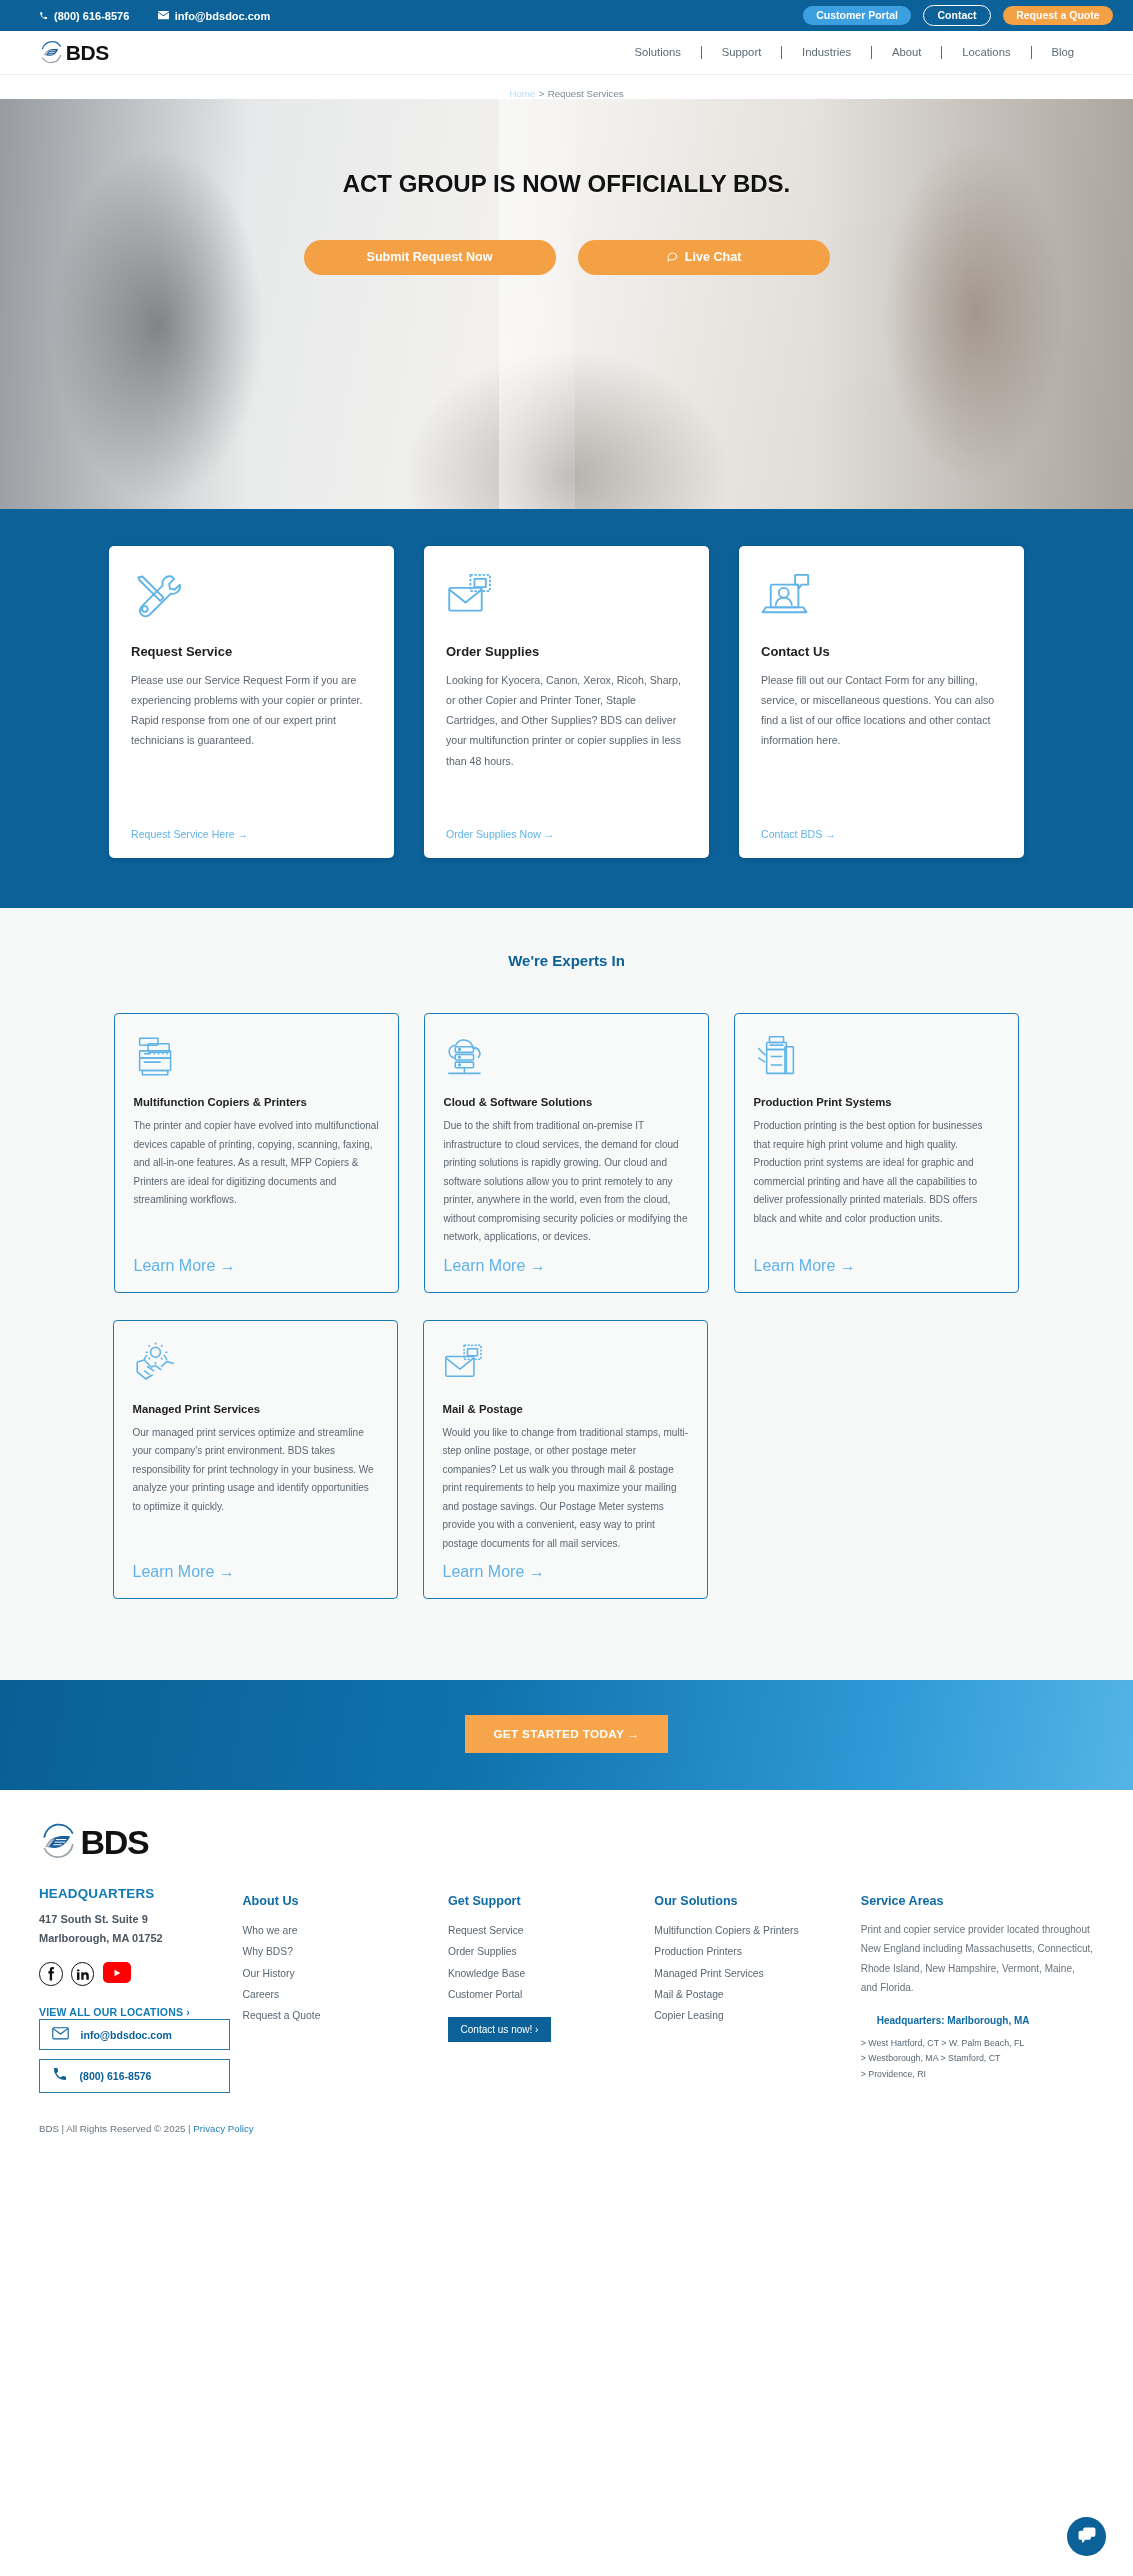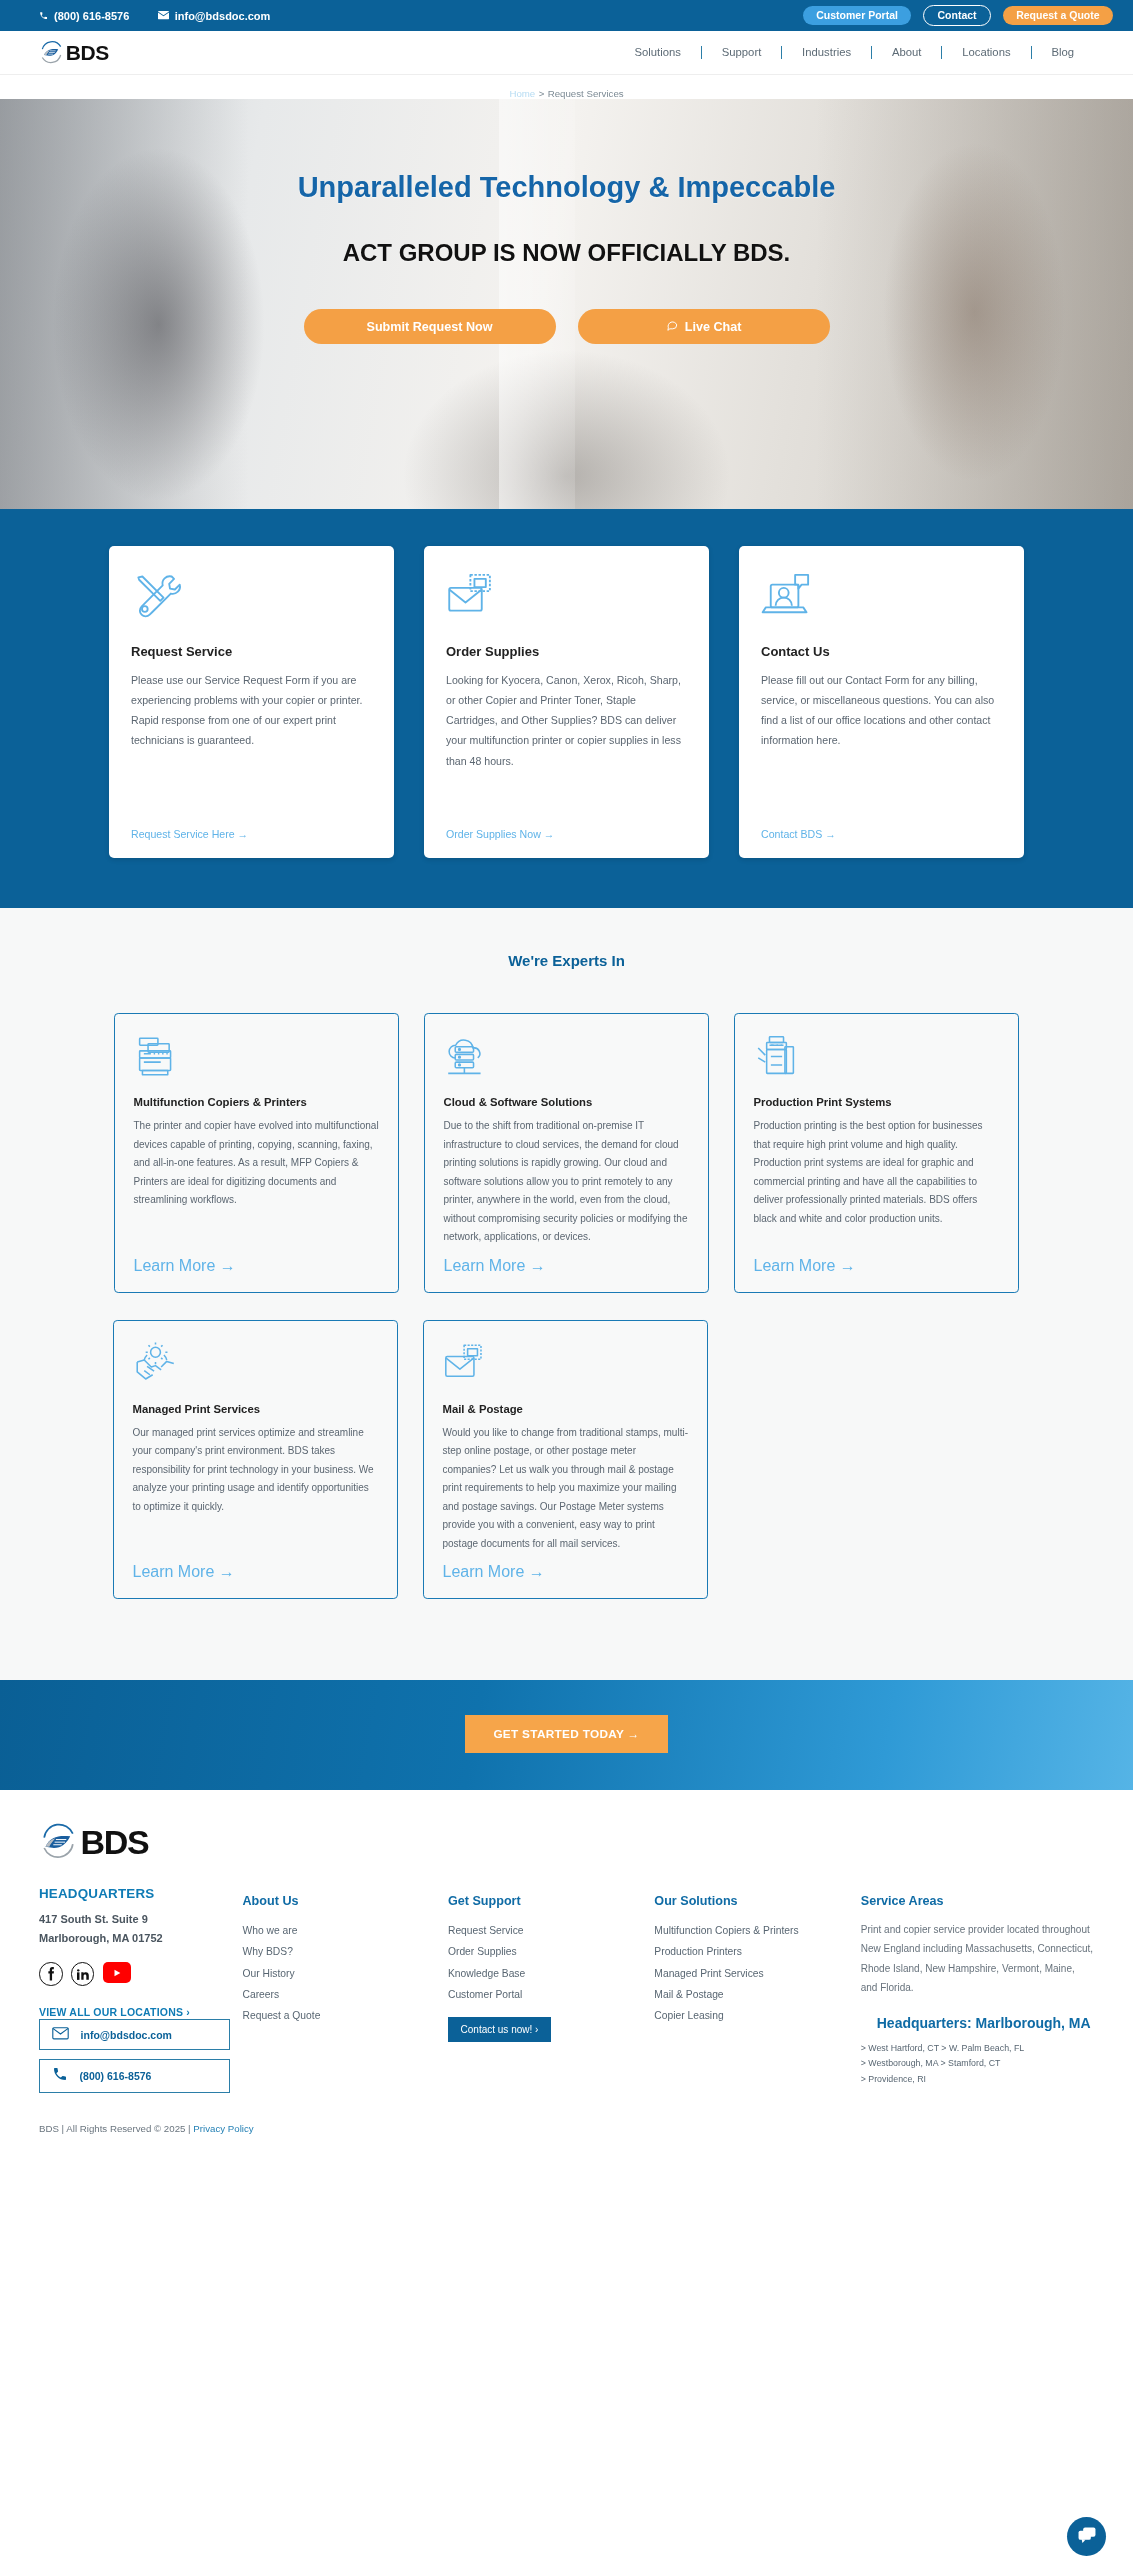--- a/index.html
+++ b/index.html
@@ -158,21 +158,21 @@
   .f-col3 { width: 215px; }
   .f-col4 { width: 215px; }
   .f-col5 { width: 243px; }
   .f-h { font-size: 12.6px; font-weight: bold; color: #0f6ba5; margin-bottom: 11.8px; }
   .f-li { font-size: 10.3px; color: #586672; line-height: 2.08; }
   .f-btn {
     display: inline-block; background: #0b6198; color: #fff; font-size: 10px;
     padding: 6.7px 12.6px; margin-top: 11.8px;
   }
   .f-text { font-size: 10px; color: #67727c; line-height: 1.95; margin-bottom: 17px; }
-  .f-sub { font-size: 14px; font-weight: bold; color: #0f6ba5; margin-bottom: 10px; padding-left: 16px; }
+  .f-sub { font-size: 10px; font-weight: bold; color: #0f6ba5; margin-bottom: 10px; padding-left: 16px; }
   .f-areas { font-size: 8.8px; color: #586672; line-height: 1.75; }
   .f-bottom {
     padding: 22px 39px 17px; font-size: 9.7px; color: #6a757f;
   }
   .f-bottom a { color: #2581b5; }
 
   .chat-widget {
     position: absolute; right: 27px; bottom: 20px; width: 39px; height: 39px;
     background: #0b6198; border-radius: 50%; display: flex;
     align-items: center; justify-content: center;
@@ -237,21 +237,20 @@
 
 <div class="breadcrumb">
   <a class="crumb-home">Home</a>
   <span>&gt;</span>
   <span>Request Services</span>
 </div>
 
 <div class="hero">
   <div class="hero-inner">
     <div class="hero-h1">
-      <div>Unparalleled Technology &amp; Impeccable</div>
     </div>
     <div class="hero-h2">ACT GROUP IS NOW OFFICIALLY BDS.</div>
     <div class="hero-btns">
       <a class="hero-btn">
         <span>Submit Request Now</span>
       </a>
       <a class="hero-btn">
         <span>
           <svg width="12.6" height="11.8" viewBox="0 0 24 24" fill="none" stroke="#fff" stroke-width="2">
             <path d="M21 12a8 8 0 01-8 8H7l-4 3 1-5a8 8 0 1117-6z"></path>

